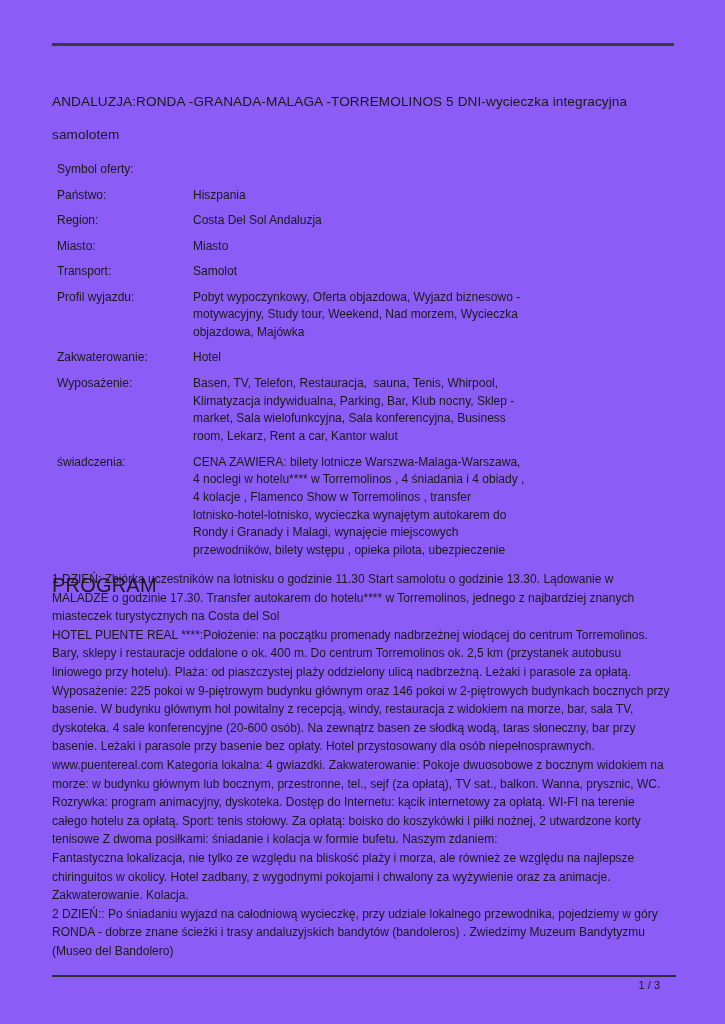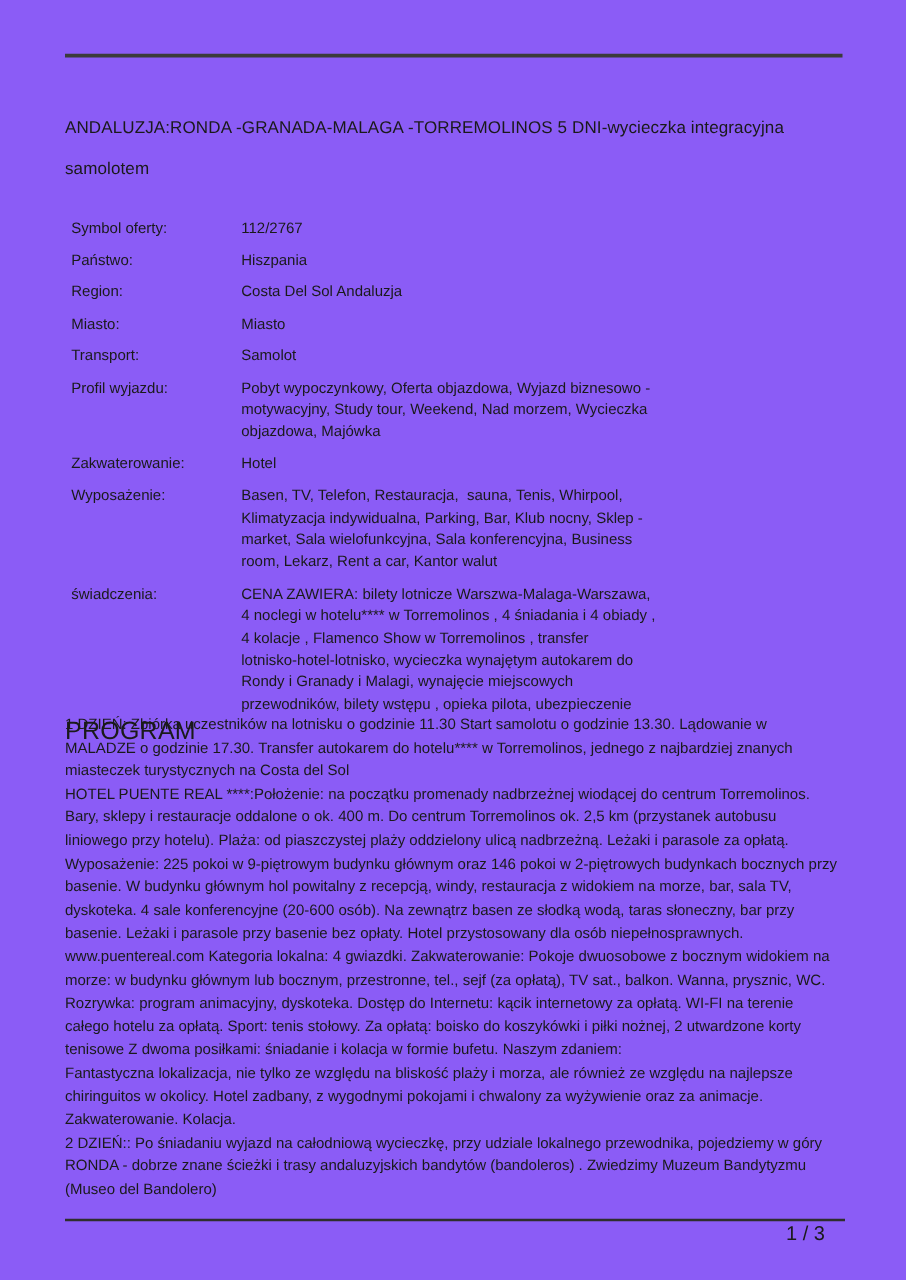--- a/index.html
+++ b/index.html
@@ -31,21 +31,21 @@
     width: 598px;
     margin: 0;
     font-size: 13.6px;
     font-weight: normal;
     line-height: 33px;
     letter-spacing: 0.1px;
   }
   .fields {
     position: absolute;
     left: 57px;
-    top: 174px;
+    top: 161px;
     width: 610px;
   }
   .field-row {
     display: flex;
     align-items: flex-start;
     margin-bottom: 7.8px;
     font-size: 12px;
     line-height: 17.7px;
   }
   .field-label {
@@ -83,37 +83,36 @@
     left: 52px;
     right: 49px;
     top: 975px;
     height: 1.6px;
     background: #2e2e2e;
   }
   .page-number {
     position: absolute;
     right: 65px;
     top: 979px;
-    font-size: 16px;
+    font-size: 11px;
     color: #1a1a1a;
   }
 </style>
 </head>
 <body>
 
 <div class="page">
 
   <div class="rule-top"></div>
 
   <h1 class="offer-title">ANDALUZJA:RONDA -GRANADA-MALAGA -TORREMOLINOS 5 DNI-wycieczka integracyjna samolotem</h1>
 
   <div class="fields">
     <div class="field-row">
       <div class="field-label">Symbol oferty:</div>
-      <div class="field-value">112/2767</div>
     </div>
     <div class="field-row">
       <div class="field-label">Państwo:</div>
       <div class="field-value">Hiszpania</div>
     </div>
     <div class="field-row">
       <div class="field-label">Region:</div>
       <div class="field-value">Costa Del Sol Andaluzja</div>
     </div>
     <div class="field-row">

